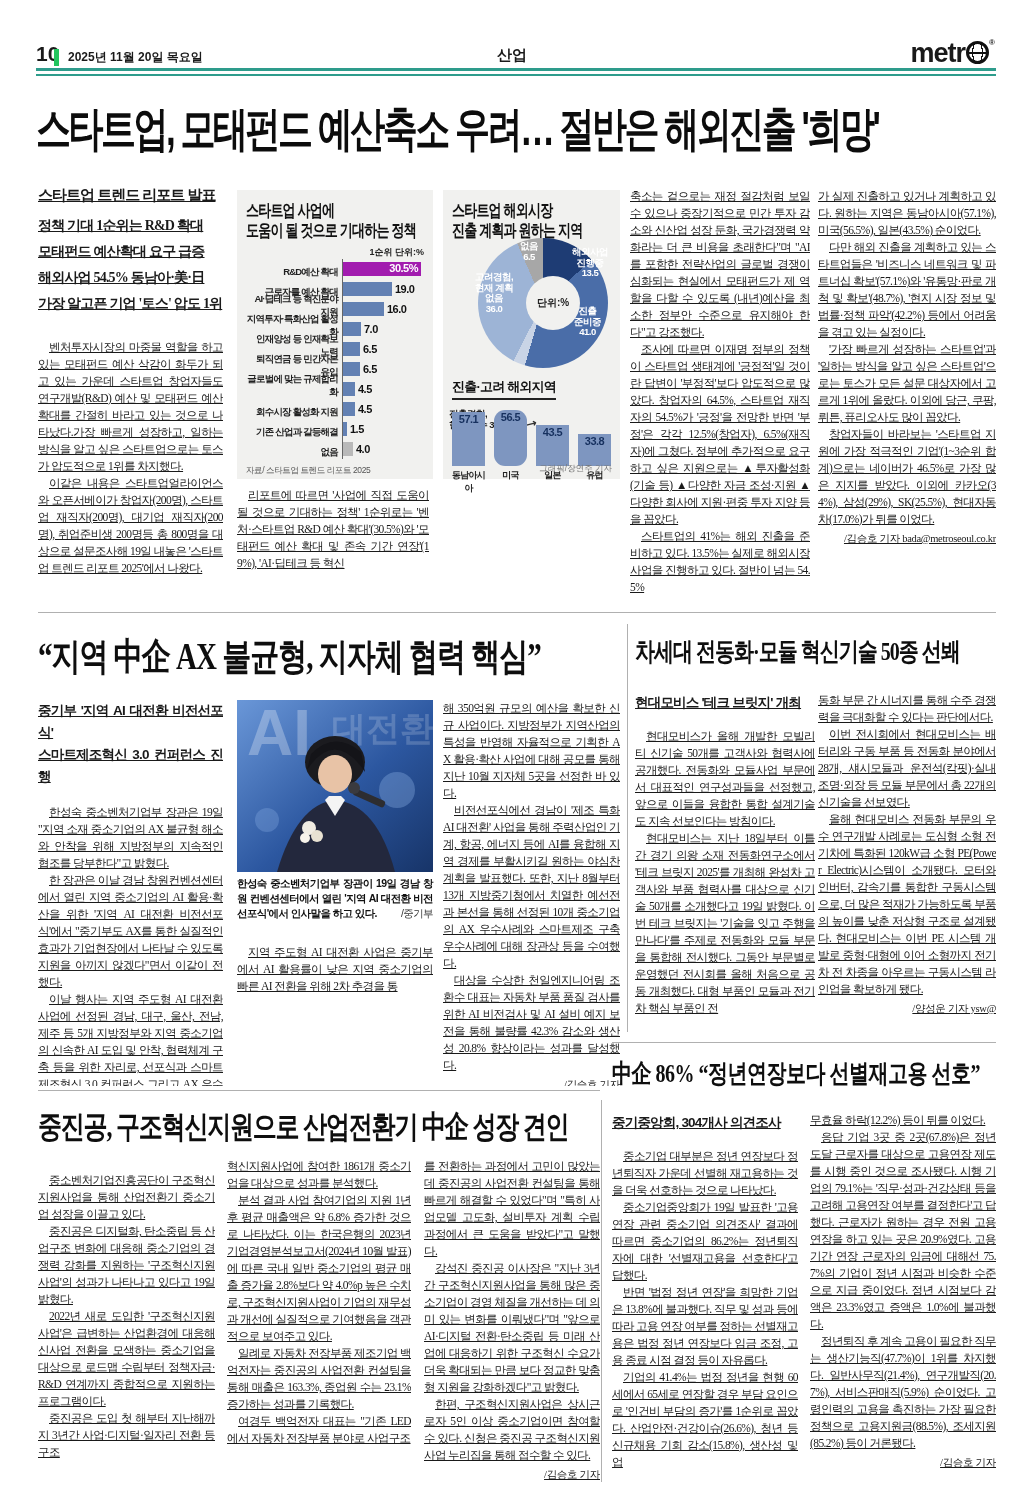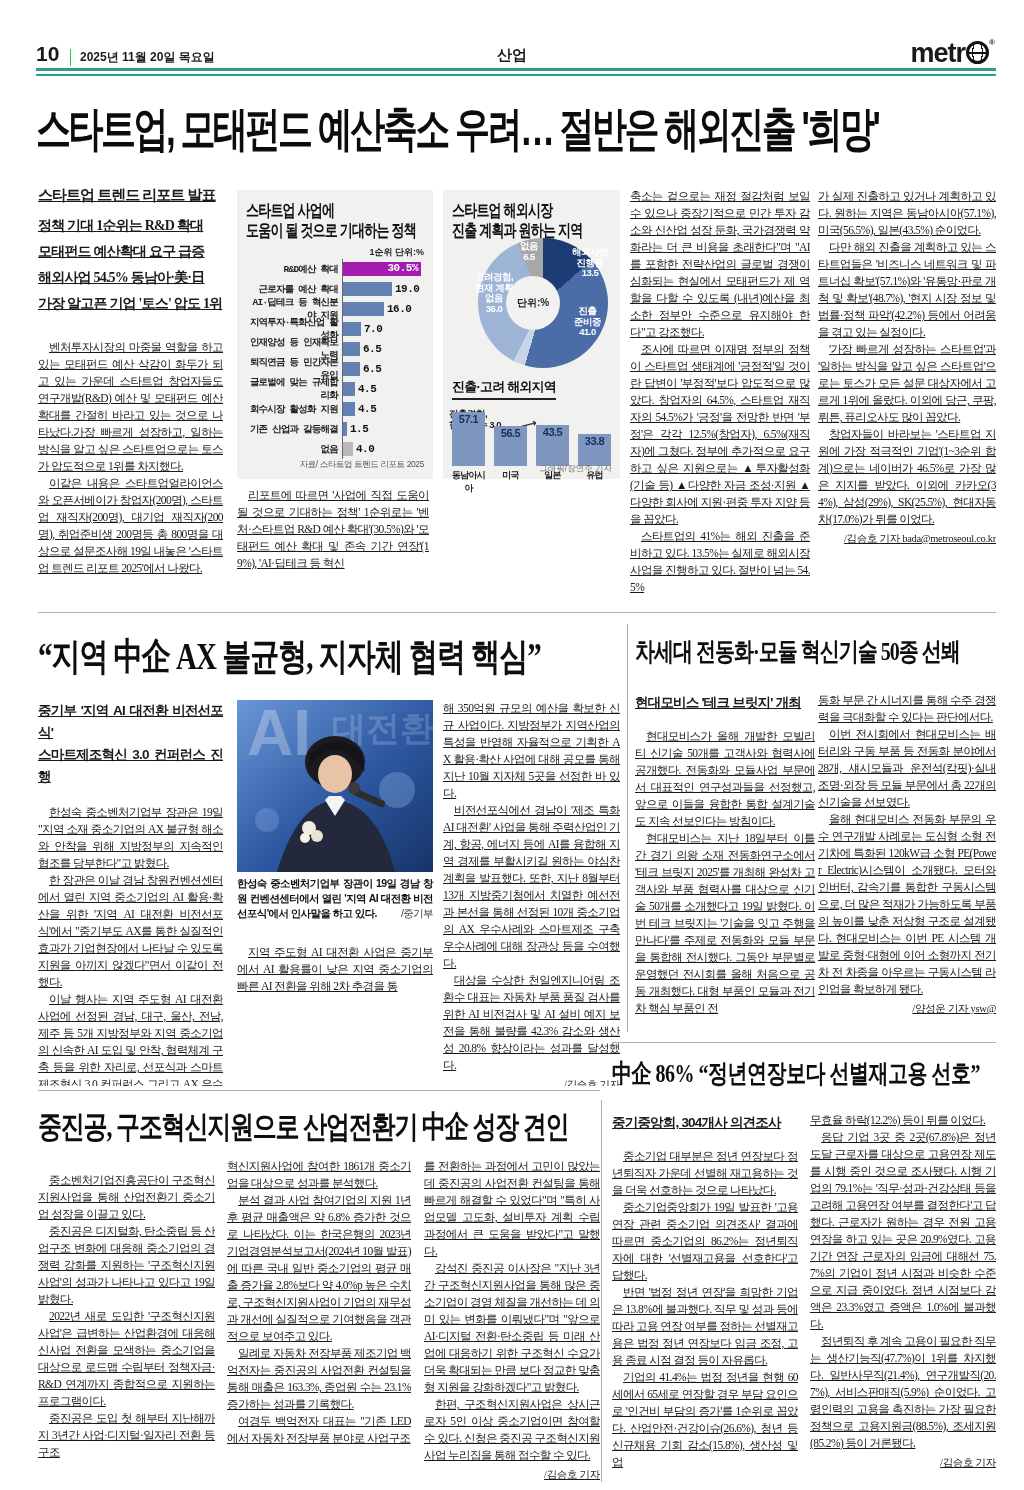--- a/index.html
+++ b/index.html
@@ -3,21 +3,21 @@
 <meta charset="utf-8">
 <style>
   html,body{margin:0;padding:0;background:#e8e8e8;}
   #page{position:relative;width:1024px;height:1490px;background:#ffffff;margin:0 auto;
         font-family:"Liberation Serif",serif;color:#1a1a1a;overflow:hidden;}
   .sans{font-family:"Liberation Sans",sans-serif;}
   .abs{position:absolute;}
 
   
   .page-num{left:36px;top:42px;font-size:21px;font-weight:800;}
-  .page-date{left:70px;top:49px;font-size:12px;font-weight:700;border-left:1px solid #22c55e;padding-left:9px;}
+  .page-date{left:54px;top:49px;font-size:12px;font-weight:700;border-left:5px solid #22c55e;padding-left:9px;}
   .page-section{left:0;top:46px;width:1024px;text-align:center;font-size:15px;font-weight:800;}
   .brand{right:30px;top:38px;font-size:27px;font-weight:800;letter-spacing:-1px;}
   .globe-o{display:inline-block;width:17px;height:17px;border:3px solid #111;border-radius:50%;
            position:relative;top:2px;margin-left:1px;
            background:
              linear-gradient(#111,#111) center/100% 2px no-repeat,
              radial-gradient(ellipse 40% 100% at 50% 50%, transparent 62%, #111 63% 78%, transparent 79%);}
   .brand-r{font-size:8px;vertical-align:top;}
   .teal-rule{left:36px;top:68px;width:960px;height:3px;border-top:3px solid #2e9c8c;border-bottom:2px solid #2e9c8c;}
 
@@ -47,33 +47,33 @@
   .vrule{position:absolute;width:0;border-left:1px solid #b0b0b0;}
 
   
   .panel{position:absolute;background:#f1f1ef;padding:10px 9px;box-sizing:border-box;
          font-family:"Liberation Sans",sans-serif;}
   .chart-title{font-size:13px;font-weight:800;letter-spacing:-0.8px;line-height:16px;
                white-space:pre-line;transform:scaleY(1.3);transform-origin:0 0;color:#111;}
   .unit-label{font-size:9px;font-weight:700;text-align:right;color:#222;margin-top:14px;}
 
   
-  .bc-row{display:flex;align-items:center;height:20px;font-family:Liberation Mono, monospace;}
+  .bc-row{display:flex;align-items:flex-end;height:20px;}
   .bc-label{width:92px;font-size:9.5px;font-weight:700;letter-spacing:-0.8px;text-align:right;
             padding-right:4px;color:#222;flex:none;}
   .bc-track{flex:1;display:flex;align-items:center;border-left:1px solid #666;height:20px;}
   .bc-bar{height:14px;flex:none;position:relative;}
   .bc-val{font-size:11px;font-weight:800;color:#111;margin-left:3px;letter-spacing:-0.5px;}
   .bc-bar .bc-val{position:absolute;right:3px;top:0;color:#fff;margin:0;}
-  .chart-source{font-size:8.5px;color:#555;letter-spacing:-0.4px;text-align:right;}
+  .chart-source{font-size:8.5px;color:#555;margin-top:6px;letter-spacing:-0.4px;}
 
   
   .donut-wrap{position:relative;width:130px;height:130px;margin:6px 0 0 26px;}
   .donut{width:130px;height:130px;border-radius:50%;}
-  .donut-hole{position:absolute;left:28px;top:38px;width:54px;height:54px;border-radius:50%;
+  .donut-hole{position:absolute;left:48px;top:38px;width:54px;height:54px;border-radius:50%;
               background:#f1f1ef;display:flex;align-items:center;justify-content:center;
               font-size:10px;font-weight:700;color:#222;}
   .dlabel{position:absolute;color:#fff;font-weight:800;font-size:9.5px;line-height:10.5px;
           text-align:center;white-space:pre-line;letter-spacing:-0.5px;}
   .dl-none{top:3px;left:42px;}
   .dl-active{top:9px;right:0px;}
   .dl-prep{top:68px;right:7px;}
   .dl-cons{top:34px;left:-3px;}
   .dl-ext{position:absolute;color:#222;font-weight:700;font-size:9.5px;line-height:11px;
           white-space:pre-line;letter-spacing:-0.5px;text-align:left;}
@@ -228,21 +228,21 @@
 현재 철수 3.0</div>
     <div class="ext-arrow" style="left:78px;top:228px">⟶</div>
     <div class="rg-head">진출·고려 해외지역</div>
     <div class="rg-bars" id="region-bars">
         <div class="rg-col">
           <div class="rg-bar" style="height: 54px;">
             <div class="rg-val">57.1</div>
           </div>
         </div>
         <div class="rg-col">
-          <div class="rg-bar" style="height: 40px;">
+          <div class="rg-bar" style="height: 56px; border-radius: 11px;">
             <div class="rg-val">56.5</div>
           </div>
         </div>
         <div class="rg-col">
           <div class="rg-bar" style="height: 41px;">
             <div class="rg-val">43.5</div>
           </div>
         </div>
         <div class="rg-col">
           <div class="rg-bar" style="height: 32px;">

